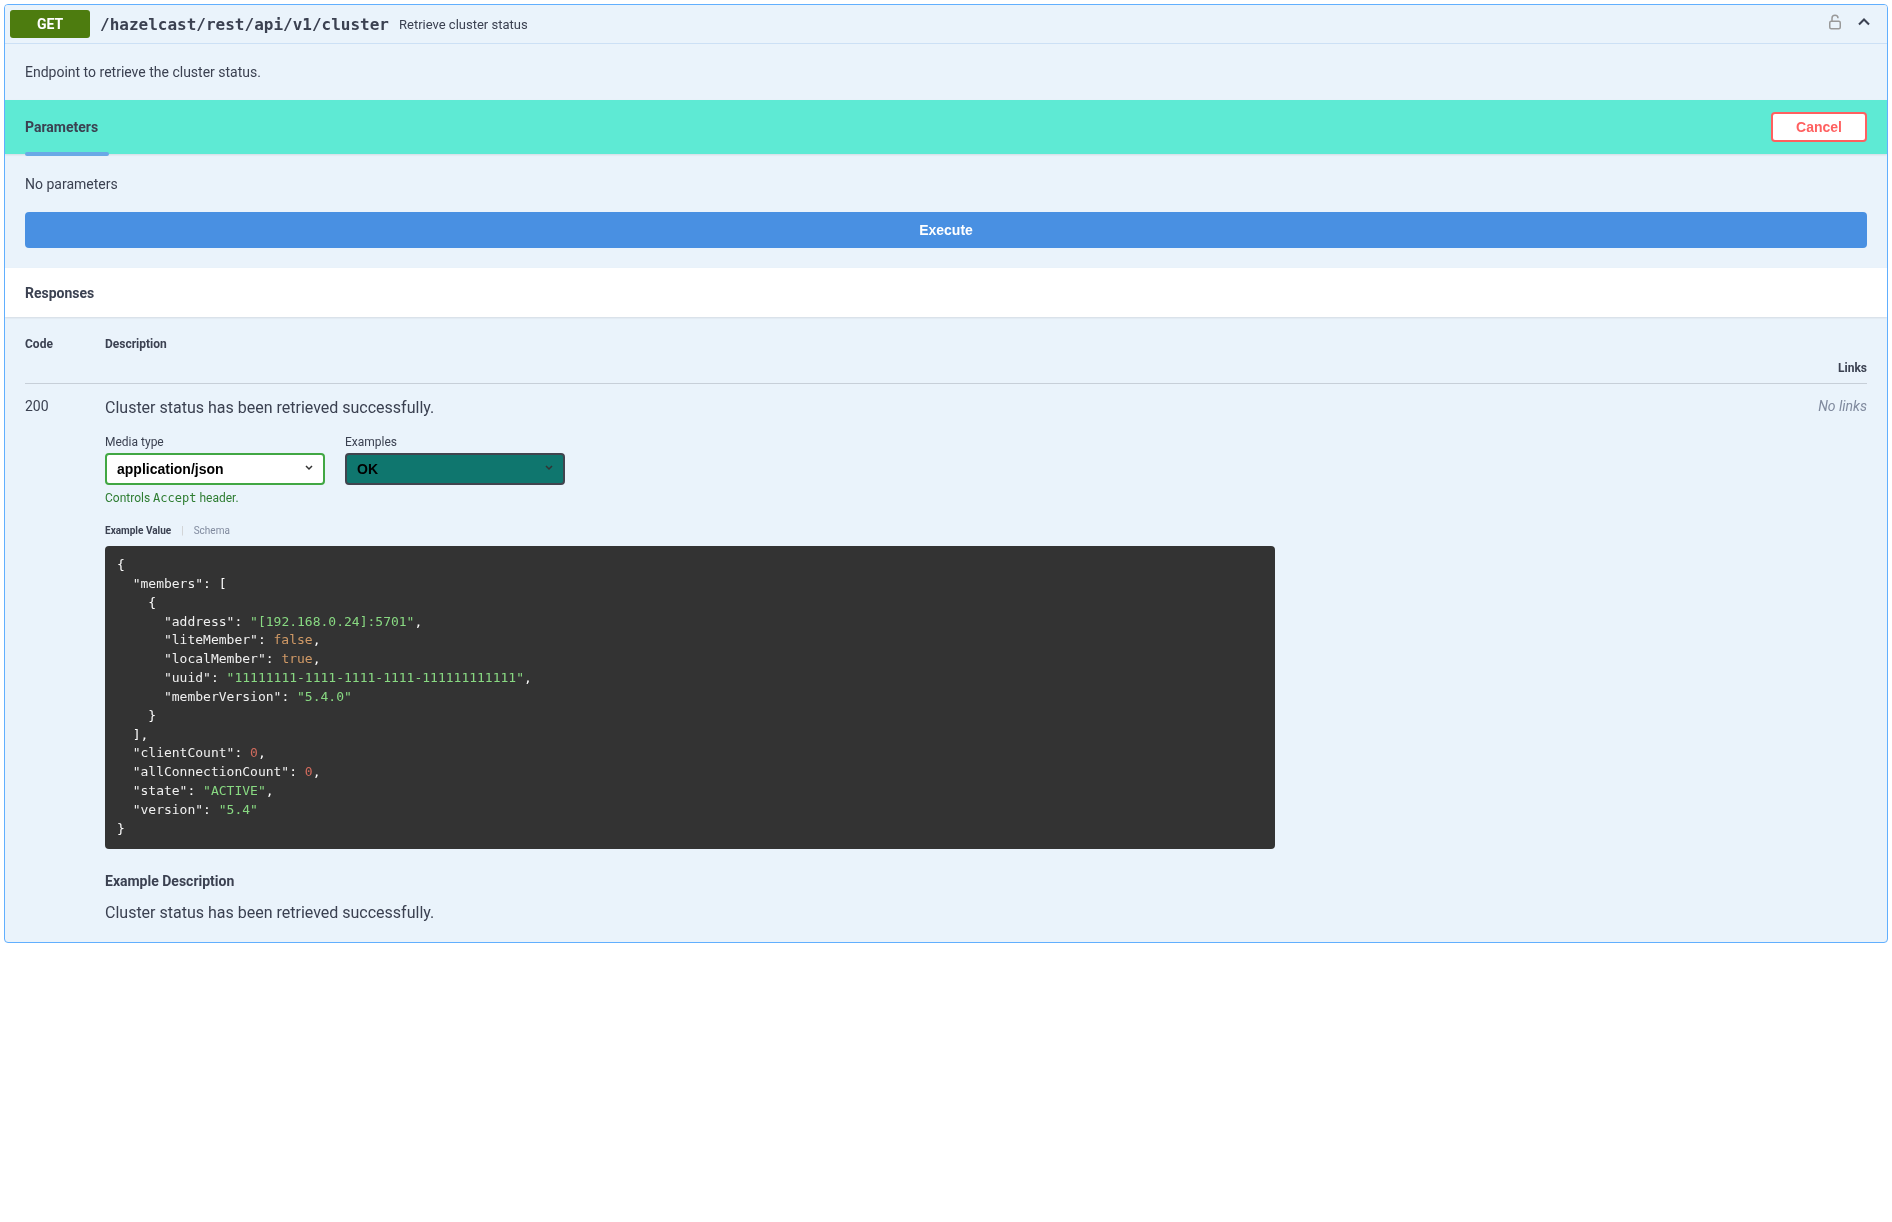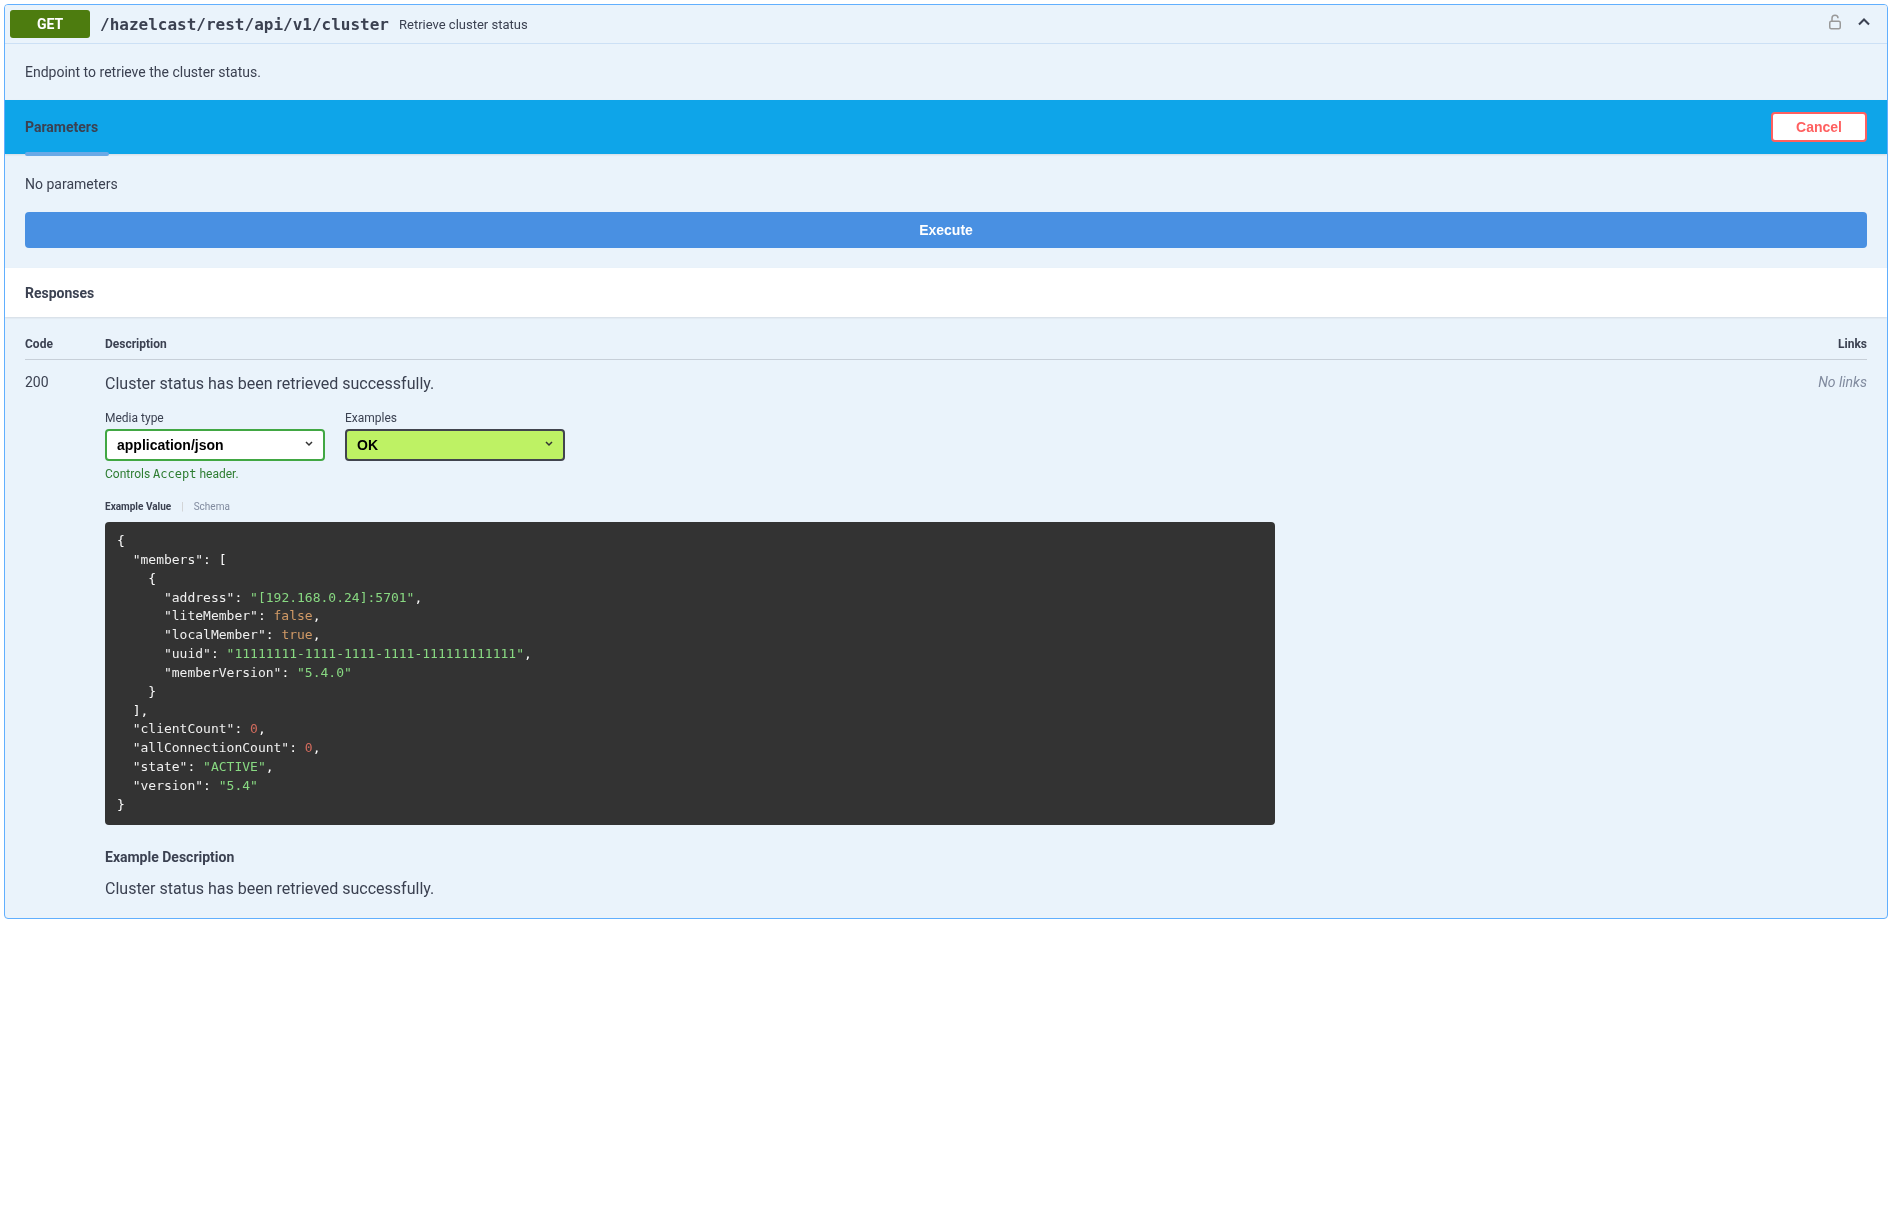--- a/index.html
+++ b/index.html
@@ -62,21 +62,21 @@
     .opblock-description {
       padding: 20px;
       color: #3b4151;
       font-size: 14px;
     }
     .section-header {
       display: flex;
       align-items: center;
       justify-content: space-between;
       padding: 12px 20px;
-      background: #0ea5e9;
+      background: #5eead4;
       box-shadow: 0 1px 2px rgba(0,0,0,0.1);
     }
     .section-title {
       font-size: 14px;
       font-weight: 700;
       color: #3b4151;
     }
     .tab-underline {
       height: 4px;
       width: 84px;
@@ -135,20 +135,21 @@
     .col-code {
       width: 80px;
     }
     .col-desc {
       flex: 1;
       font-size: 12px;
     }
     .col-links {
       width: 80px;
       text-align: right;
+      margin-top: 24px;
     }
     .resp-row {
       display: flex;
       padding-top: 14px;
     }
     .resp-code {
       width: 80px;
       font-size: 14px;
       color: #3b4151;
     }
@@ -194,21 +195,21 @@
       border-radius: 4px;
       background: #f7f7f7;
       cursor: pointer;
     }
     .select-media select {
       border: 2px solid #41a743;
       background: #fff;
     }
     .select-examples select {
       border: 2px solid #41444e;
-      background: #bef264;
+      background: #0f766e;
     }
     .select-caret {
       position: absolute;
       right: 10px;
       top: 50%;
       transform: translateY(-50%);
       pointer-events: none;
       font-size: 12px;
       color: #333;
     }

